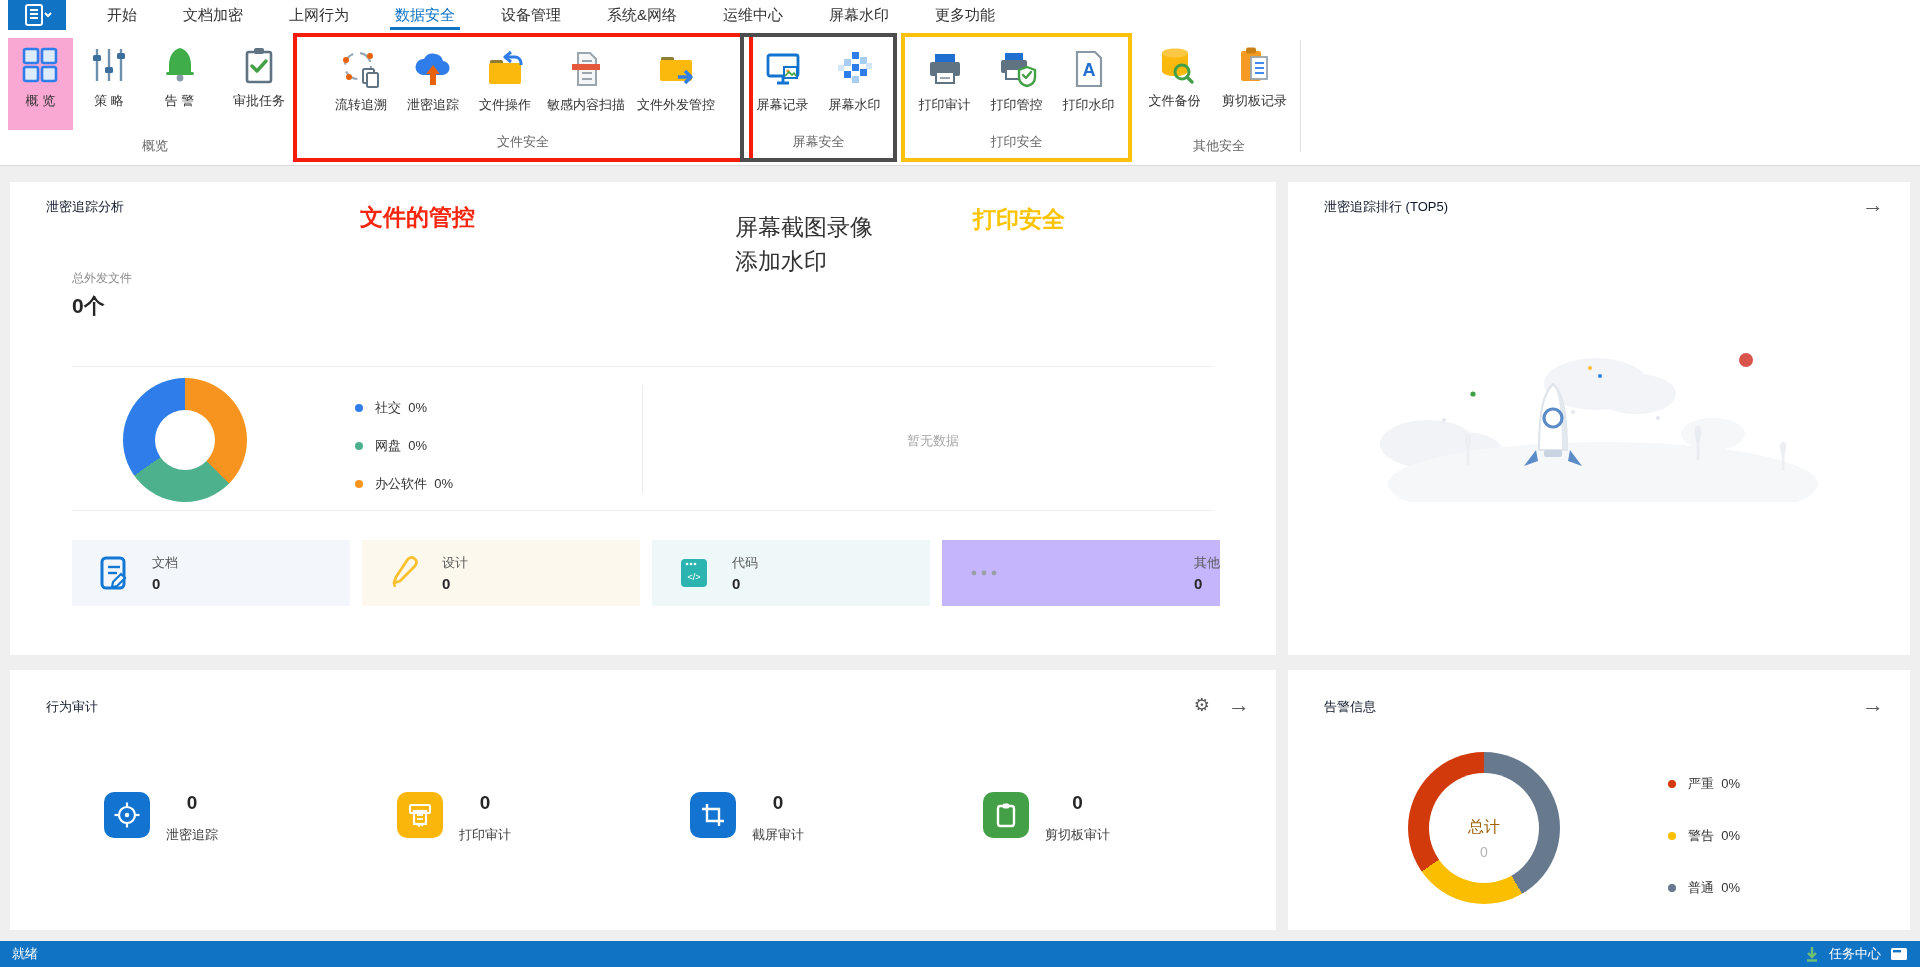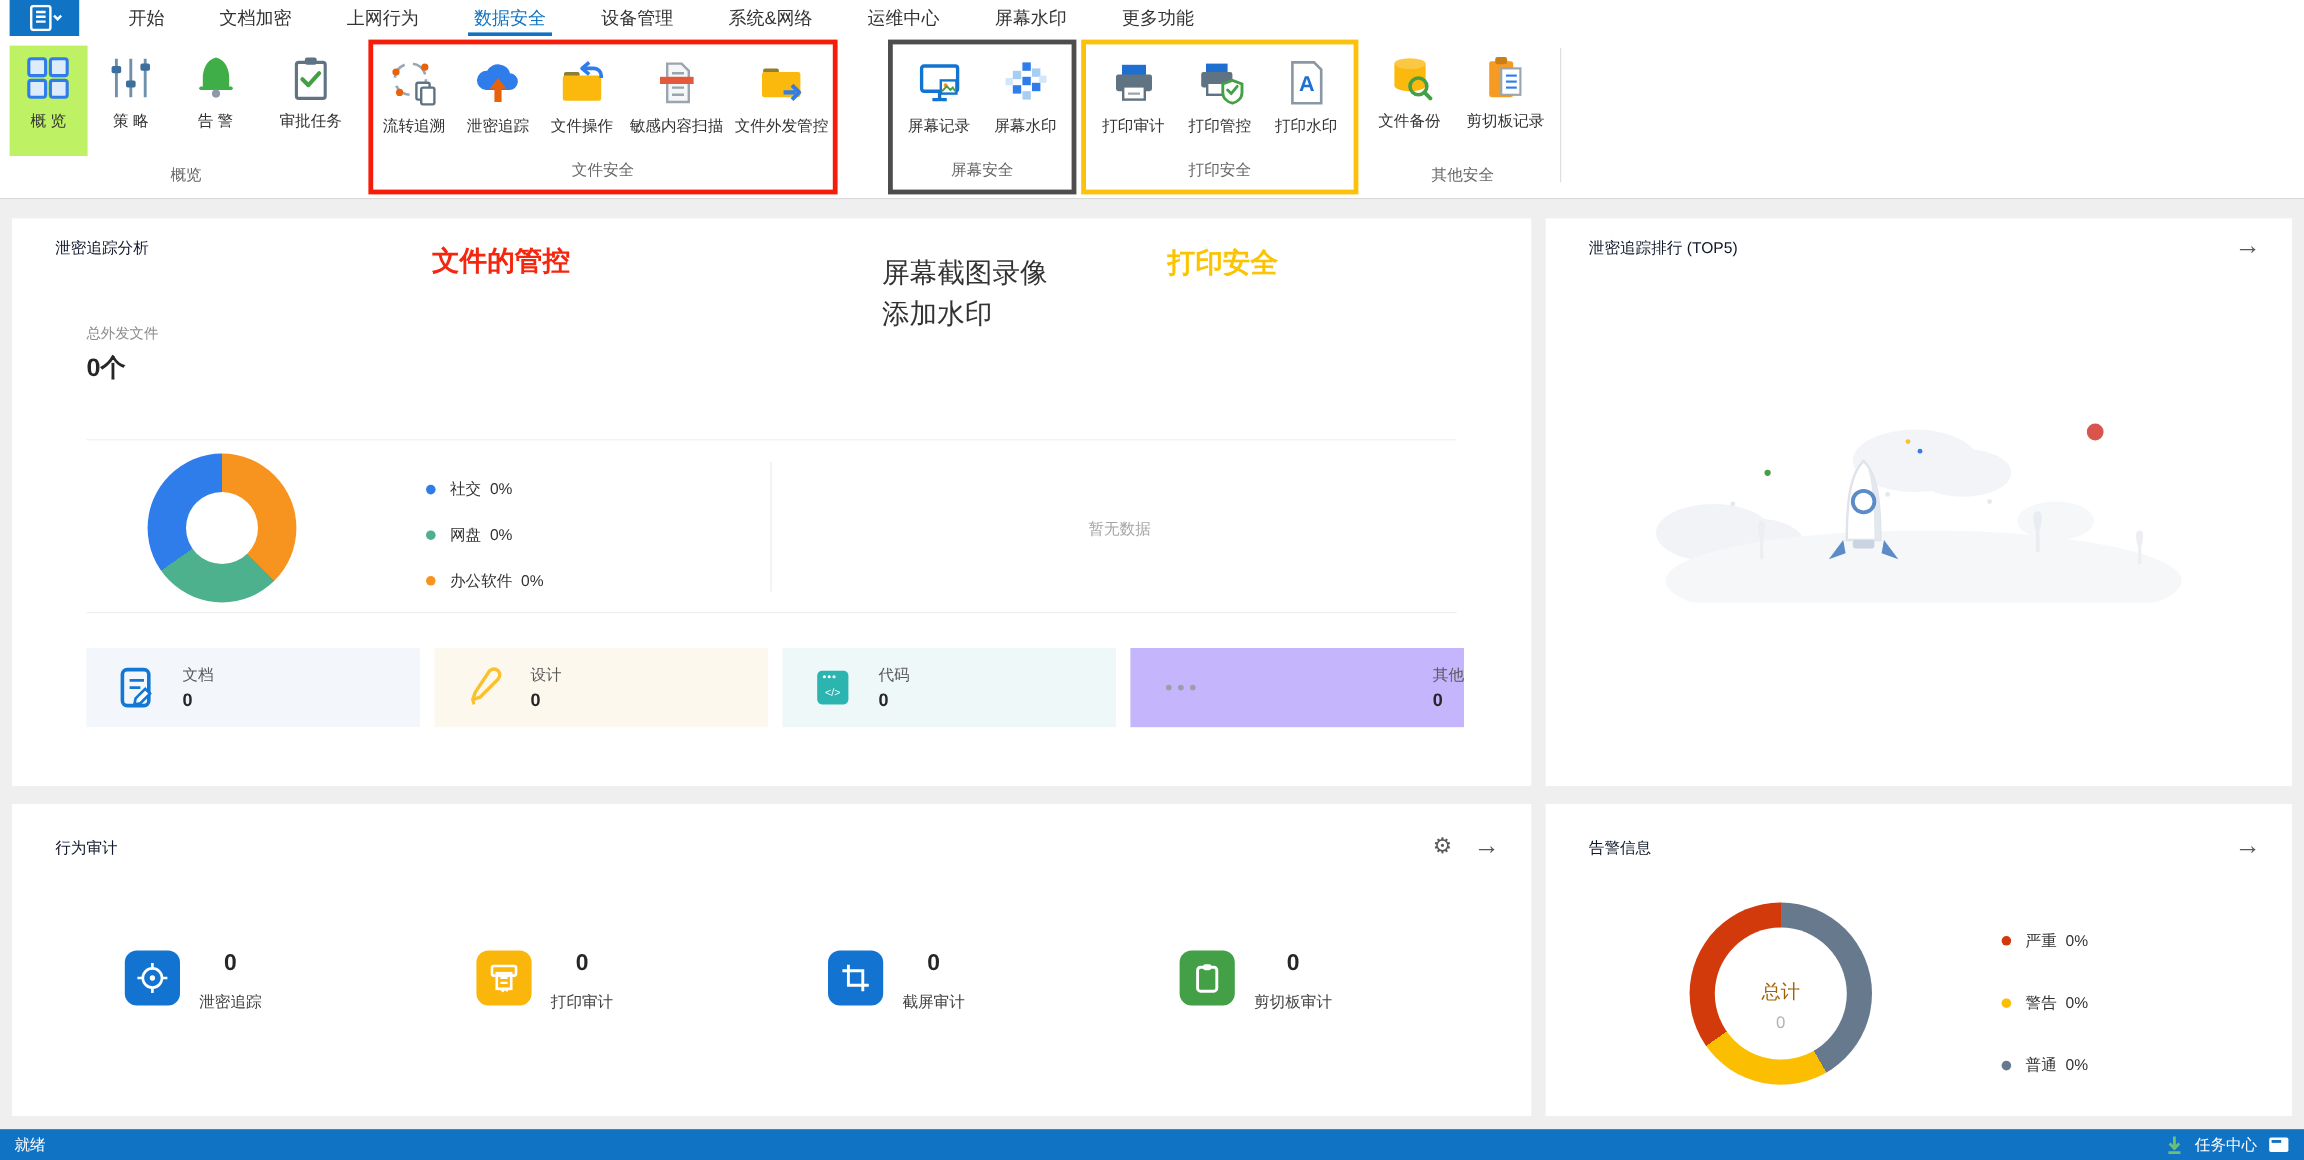--- a/index.html
+++ b/index.html
@@ -13,21 +13,21 @@
   .tab { padding:0 23px; display:flex; align-items:center; font-size:15px; color:#333; cursor:pointer; position:relative; white-space:nowrap; }
   .tab.active { color:#1073c4; }
   .tab.active::after { content:""; position:absolute; left:18px; right:18px; bottom:0; height:3px; background:#1073c4; }
 
   
   .ribbon { position:absolute; left:0; top:30px; width:1920px; height:136px; background:#fff; border-bottom:1px solid #d9d9d9; }
   .rgroup { position:absolute; top:3px; height:129px; }
   .rbtns { display:flex; justify-content:center; gap:2px; padding-top:5px; }
   .rbtn { display:flex; flex-direction:column; align-items:center; width:70px; height:92px; padding-top:7px; cursor:pointer; }
   .rbtn.wide { width:88px; }
-  .rbtn.sel { background:#bef264; width:66px; }
+  .rbtn.sel { background:#f9a8d4; width:66px; }
   .ric { width:40px; height:40px; flex:none; }
   .rlb { font-size:13px; color:#333; margin-top:7px; white-space:nowrap; }
   .glabel { position:absolute; bottom:7px; left:0; width:100%; text-align:center; font-size:13px; color:#666; }
   .hl-red { border:4px solid #f51d0a; }
   .hl-dark { border:4px solid #4d4d4d; }
   .hl-yellow { border:4px solid #fcc10a; }
   .rdivider { position:absolute; left:1300px; top:10px; height:112px; width:1px; background:#e0e0e0; }
 
   
   .panel { position:absolute; background:#fff; }
@@ -157,21 +157,21 @@
             <rect x="8" y="7" width="24" height="30" rx="2" fill="#fff" stroke="#5f7383" stroke-width="2.6"></rect>
             <rect x="15" y="3" width="10" height="6" rx="2" fill="#5f7383"></rect>
             <path d="M13 21 l5 5 9 -10" fill="none" stroke="#43a047" stroke-width="3.4" stroke-linecap="round" stroke-linejoin="round"></path>
           </svg>
           <span class="rlb">审批任务</span>
         </div>
       </div>
       <div class="glabel">概览</div>
     </div>
 
-    <div class="rgroup hl-red" style="left:307px; width:391px;">
+    <div class="rgroup hl-red" style="left:293px; width:460px;">
       <div class="rbtns">
         <div class="rbtn">
           <svg class="ric" viewBox="0 0 40 40">
             <circle cx="17" cy="17" r="13" fill="none" stroke="#9aa8b5" stroke-width="2.2" stroke-dasharray="14 7"></circle>
             <circle cx="5" cy="11" r="3" fill="#e8620c"></circle>
             <circle cx="29" cy="7" r="3" fill="#e8620c"></circle>
             <circle cx="8" cy="28" r="3" fill="#e8620c"></circle>
             <rect x="22" y="20" width="11" height="14" rx="1.5" fill="#fff" stroke="#5f7383" stroke-width="2"></rect>
             <rect x="26" y="24" width="11" height="14" rx="1.5" fill="#fff" stroke="#5f7383" stroke-width="2"></rect>
           </svg>

